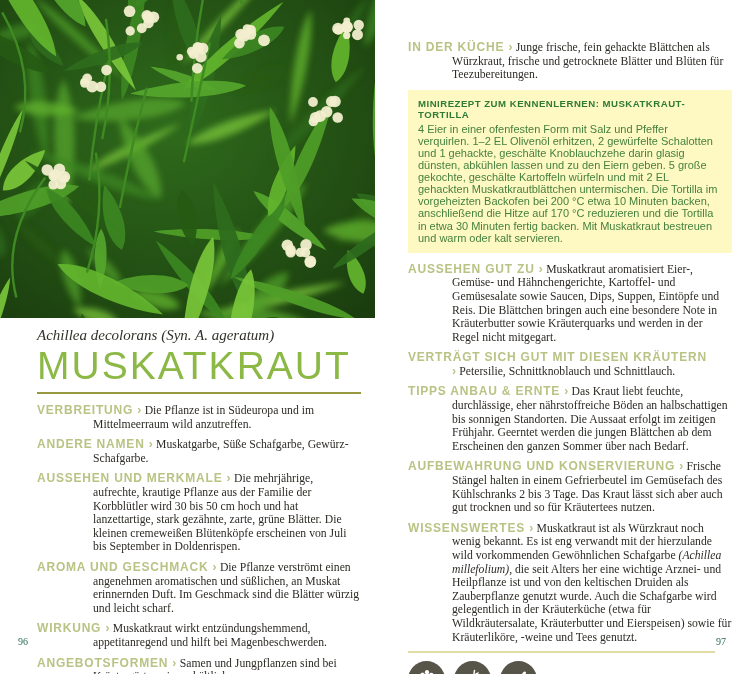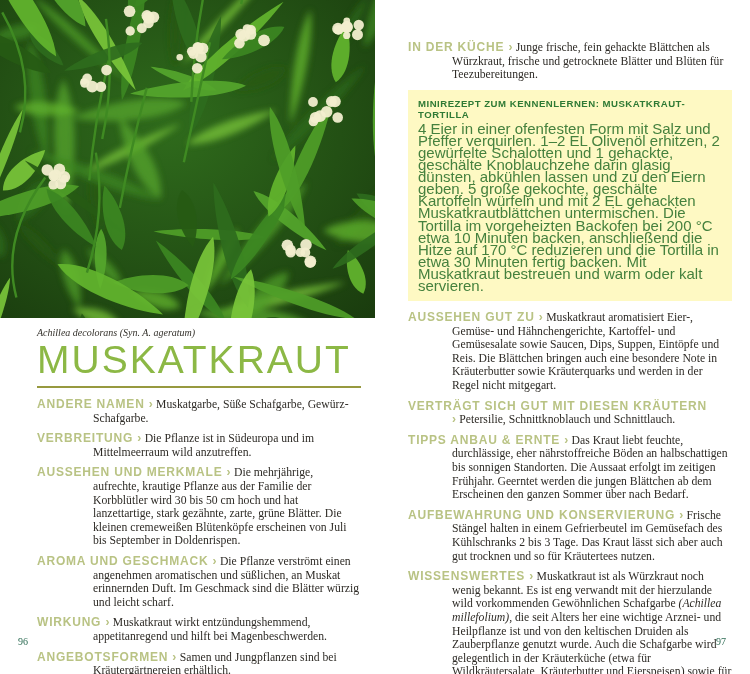--- a/index.html
+++ b/index.html
@@ -3,21 +3,21 @@
 <meta charset="utf-8">
 <style>
   html,body{margin:0;padding:0;background:#e8e8e8;}
   #spread{
     position:relative;width:750px;height:674px;background:#ffffff;
     overflow:hidden;font-family:"Liberation Serif",serif;color:#2e2b26;
   }
   
   #plant-photo{position:absolute;left:0;top:0;width:375px;height:318px;display:block;}
   .left-col{position:absolute;left:37px;top:327px;width:324px;}
-  .species{font-style:italic;font-size:10px;color:#33302a;margin:0 0 1px 0;}
+  .species{font-style:italic;font-size:15px;color:#33302a;margin:0 0 1px 0;}
   .title{
     font-family:"Liberation Sans",sans-serif;font-weight:400;color:#8cb845;
     font-size:39px;line-height:42px;letter-spacing:2px;margin:0;
   }
   .title-rule{border:0;border-top:2px solid #97993f;margin:5px 0 0 0;width:324px;}
   .sections{margin-top:10px;}
   .entry{margin:0 0 7px 0;font-size:11.7px;line-height:13.6px;text-align:left;}
   .left-col .entry{padding-left:56px;text-indent:-56px;}
   .right-col .entry{padding-left:44px;text-indent:-44px;}
   .lab,.sep{
@@ -29,21 +29,21 @@
   
   .right-col{position:absolute;left:408px;top:31px;width:324px;}
   .recipe-box{
     background:#fef9c3;padding:8px 10px 9px 10px;margin:8px 0 9px 0;
     font-family:"Liberation Sans",sans-serif;
   }
   .recipe-title{
     font-size:9.6px;font-weight:700;letter-spacing:0.5px;color:#2f7a35;
     margin:0 0 3px 0;
   }
-  .recipe-text{font-size:15px;line-height:12.1px;color:#45813e;margin:0;}
+  .recipe-text{font-size:11px;line-height:12.1px;color:#45813e;margin:0;}
   .hairline{border:0;border-top:2px solid #e0dca4;width:307px;margin:4px 0 0 0;}
   .icon-row{margin-top:8px;display:flex;gap:9px;}
   .icon-circle{
     width:37px;height:37px;border-radius:50%;background:#57544a;
     display:flex;align-items:center;justify-content:center;flex:0 0 auto;
   }
   .icon-circle svg{display:block;}
   
   .pagenum{
     position:absolute;top:636px;font-size:10px;color:#2c6b53;
@@ -223,22 +223,22 @@
       <circle cx="346.6936952034048" cy="35.37707894167397" r="3.6" fill="#f2eecf" opacity="0.95"></circle>
       <circle cx="346.98984120984096" cy="26.779651931254193" r="5.8" fill="#f2eecf" opacity="0.95"></circle>
       <circle cx="346.77675849098887" cy="20.93322044730303" r="3.4" fill="#f2eecf" opacity="0.95"></circle>
     </svg>
 
   <div class="left-col">
     <p class="species">Achillea decolorans (Syn. A. ageratum)</p>
     <h1 class="title">MUSKATKRAUT</h1>
     <hr class="title-rule">
     <div class="sections" id="left-sections">
+        <p class="entry"><span class="lab">VERBREITUNG </span><span class="sep">›&nbsp;</span><span>Die Pflanze ist in Südeuropa und im Mittelmeerraum wild anzutreffen.</span></p>
         <p class="entry"><span class="lab">ANDERE NAMEN </span><span class="sep">›&nbsp;</span><span>Muskatgarbe, Süße Schafgarbe, Gewürz-Schafgarbe.</span></p>
-        <p class="entry"><span class="lab">VERBREITUNG </span><span class="sep">›&nbsp;</span><span>Die Pflanze ist in Südeuropa und im Mittelmeerraum wild anzutreffen.</span></p>
         <p class="entry"><span class="lab">AUSSEHEN UND MERKMALE </span><span class="sep">›&nbsp;</span><span>Die mehrjährige, aufrechte, krautige Pflanze aus der Familie der Korbblütler wird 30 bis 50 cm hoch und hat lanzettartige, stark gezähnte, zarte, grüne Blätter. Die kleinen cremeweißen Blütenköpfe erscheinen von Juli bis September in Doldenrispen.</span></p>
         <p class="entry"><span class="lab">AROMA UND GESCHMACK </span><span class="sep">›&nbsp;</span><span>Die Pflanze verströmt einen angenehmen aromatischen und süßlichen, an Muskat erinnernden Duft. Im Geschmack sind die Blätter würzig und leicht scharf.</span></p>
         <p class="entry"><span class="lab">WIRKUNG </span><span class="sep">›&nbsp;</span><span>Muskatkraut wirkt entzündungshemmend, appetitanregend und hilft bei Magenbeschwerden.</span></p>
         <p class="entry"><span class="lab">ANGEBOTSFORMEN </span><span class="sep">›&nbsp;</span><span>Samen und Jungpflanzen sind bei Kräutergärtnereien erhältlich.</span></p>
       </div>
   </div>
 
   <div class="right-col">
     <div class="sections" id="right-sections-a">
         <p class="entry"><span class="lab">IN DER KÜCHE </span><span class="sep">›&nbsp;</span><span>Junge frische, fein gehackte Blättchen als Würzkraut, frische und getrocknete Blätter und Blüten für Teezubereitungen.</span></p>

